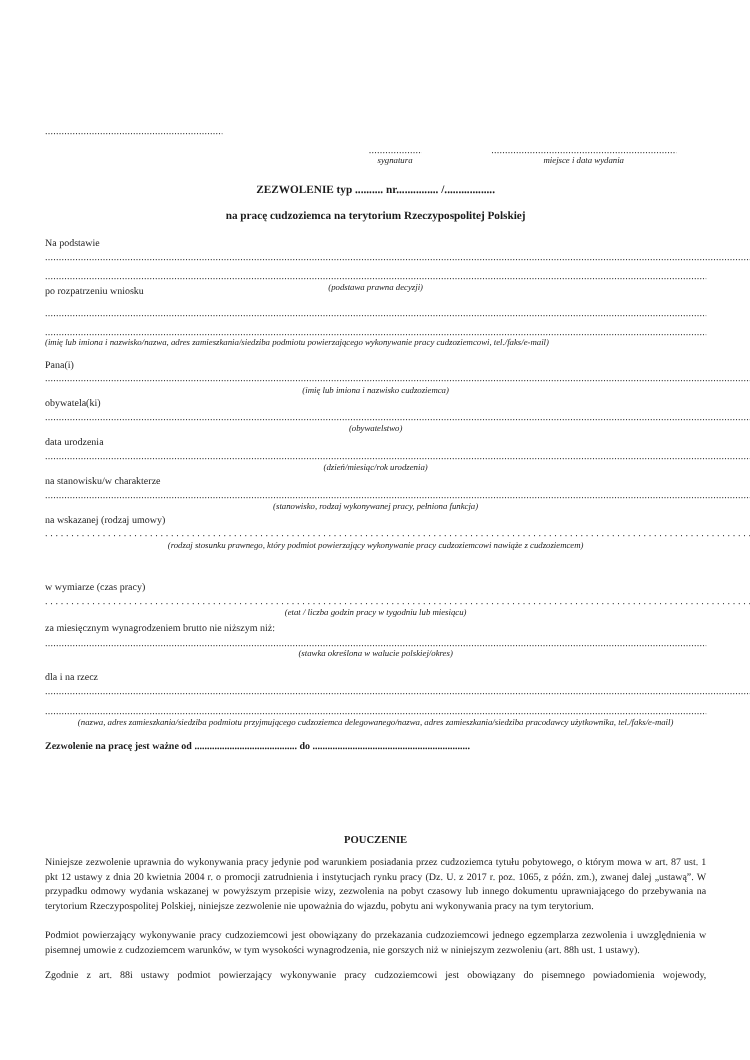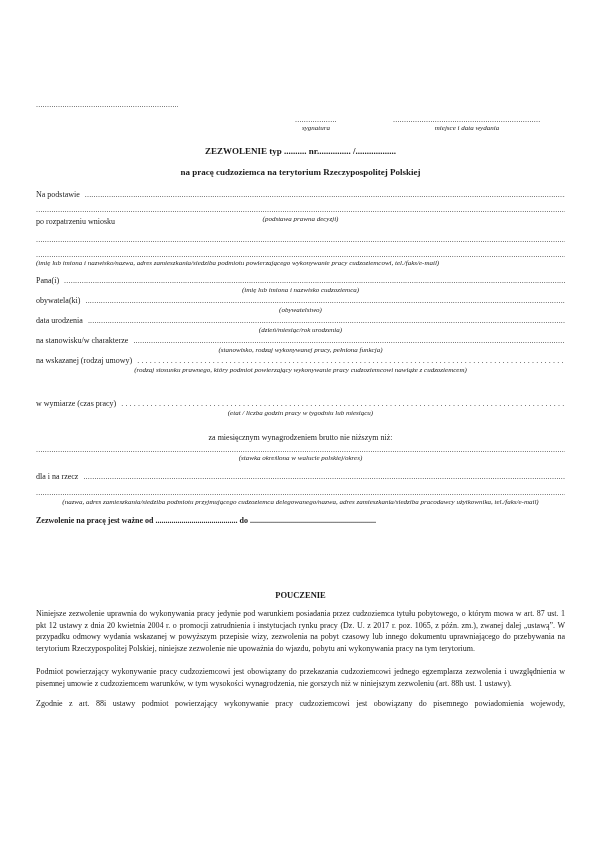--- a/index.html
+++ b/index.html
@@ -9,21 +9,21 @@
     height: 848px;
     margin: 0 auto;
     background: #ffffff;
     color: #1b1b1b;
     font-family: "Liberation Serif", "DejaVu Serif", serif;
     font-size: 8px;
     box-sizing: border-box;
     padding: 101px 35px 0 36px;
     overflow: hidden;
   }
-  .row { display: flex; align-items: flex-end; }
+  .row { display: flex; align-items: flex-start; flex-direction: column; }
   .row .lbl { white-space: nowrap; padding-right: 5px; }
   .leader {
     overflow: hidden;
     white-space: nowrap;
     color: #222;
     letter-spacing: 0.2px;
   }
   .leader.sparse { letter-spacing: 2.2px; }
   .row .leader { flex: 1 1 auto; min-width: 0; }
   .leader-line { display: block; height: 8px; line-height: 8px; }
@@ -60,21 +60,21 @@
   .mid-caption-row { position: relative; margin-top: 1px; height: 14px; line-height: 14px; }
   .mid-caption-row .center-cap { position: absolute; left: 0; right: 0; top: 0; }
   .fl-2 { margin-top: 7px; }
   .fl-3 { margin-top: 7px; }
   .entity-cap { margin-top: 0; line-height: 9px; }
   .grant { margin-top: 2px; font-weight: bold; line-height: 11px; }
   .fields { margin-top: 7px; }
   .field .row { line-height: 11px; }
   .field .cap { line-height: 9px; }
   .field-gap { margin-top: 23px; }
-  .wage-label { margin-top: 14px; line-height: 11px; text-align: center; }
+  .wage-label { margin-top: 2px; line-height: 11px; }
   .fl-4 { margin-top: 3px; }
   .ben-row { margin-top: 8px; line-height: 11px; }
   .fl-5 { margin-top: 7px; }
   .ben-cap { line-height: 10px; }
   .validity { margin-top: 8px; font-weight: bold; line-height: 11px; white-space: nowrap; overflow: hidden; }
   .section-heading {
     text-align: center;
     font-weight: bold;
     font-size: 8.5px;
     line-height: 12px;

